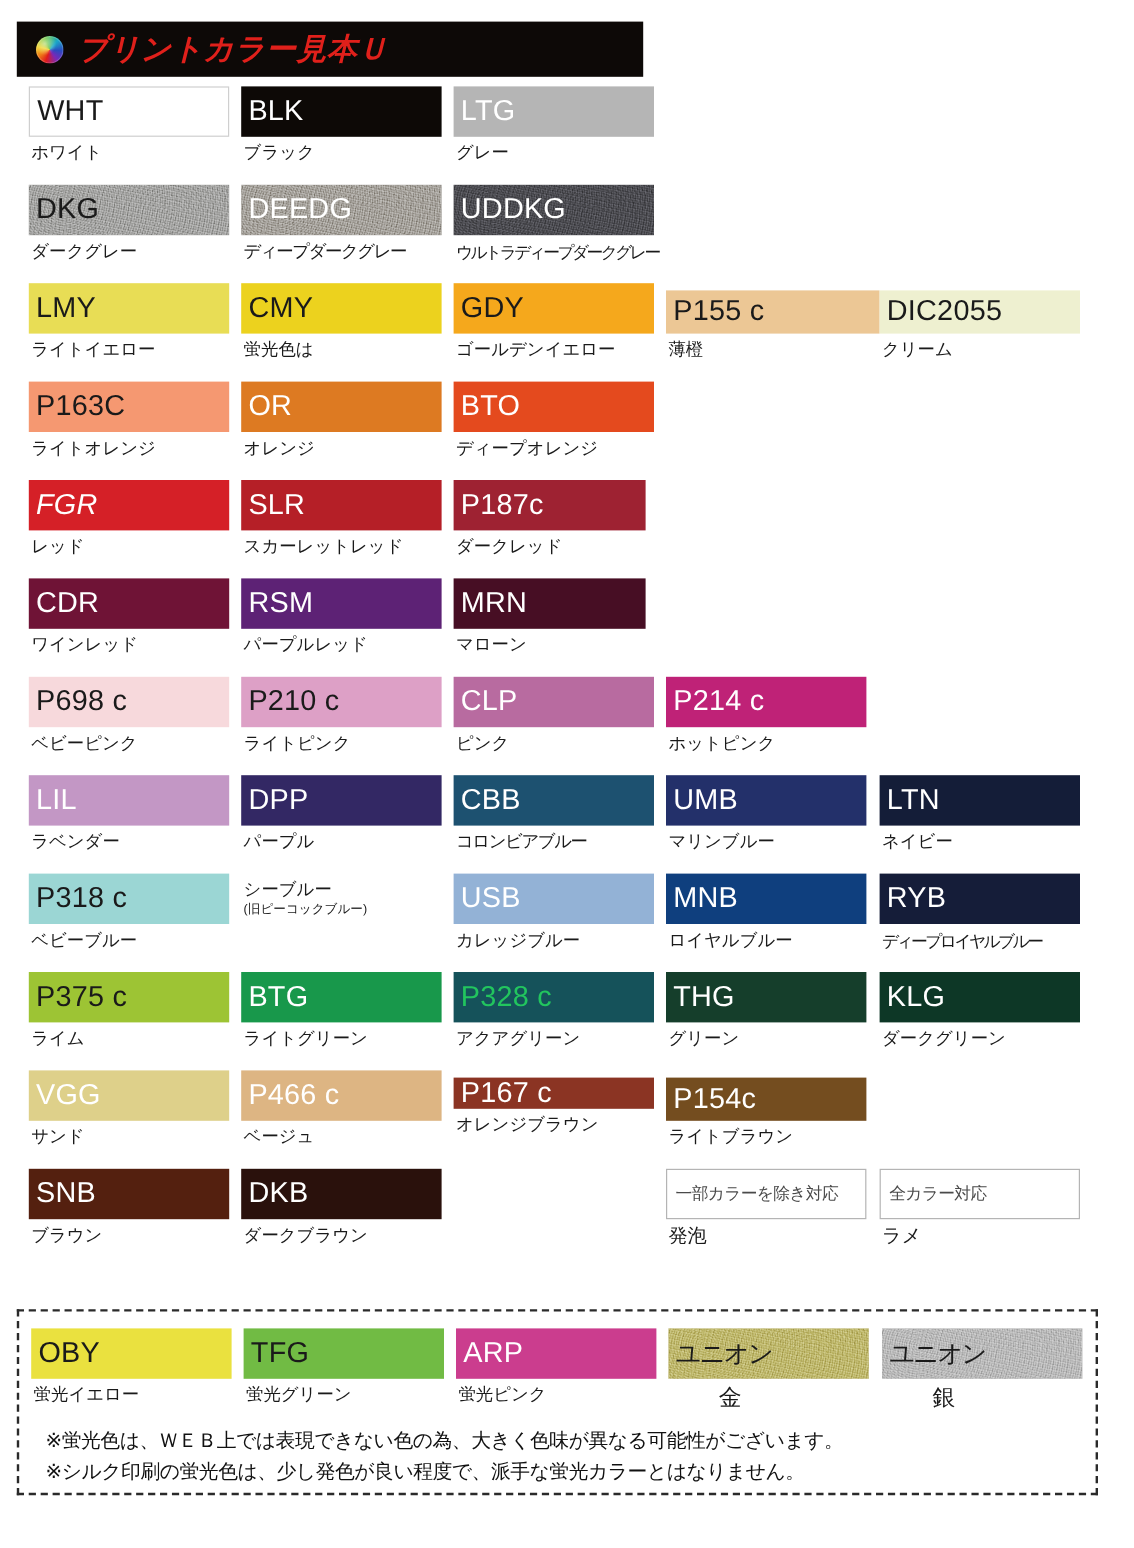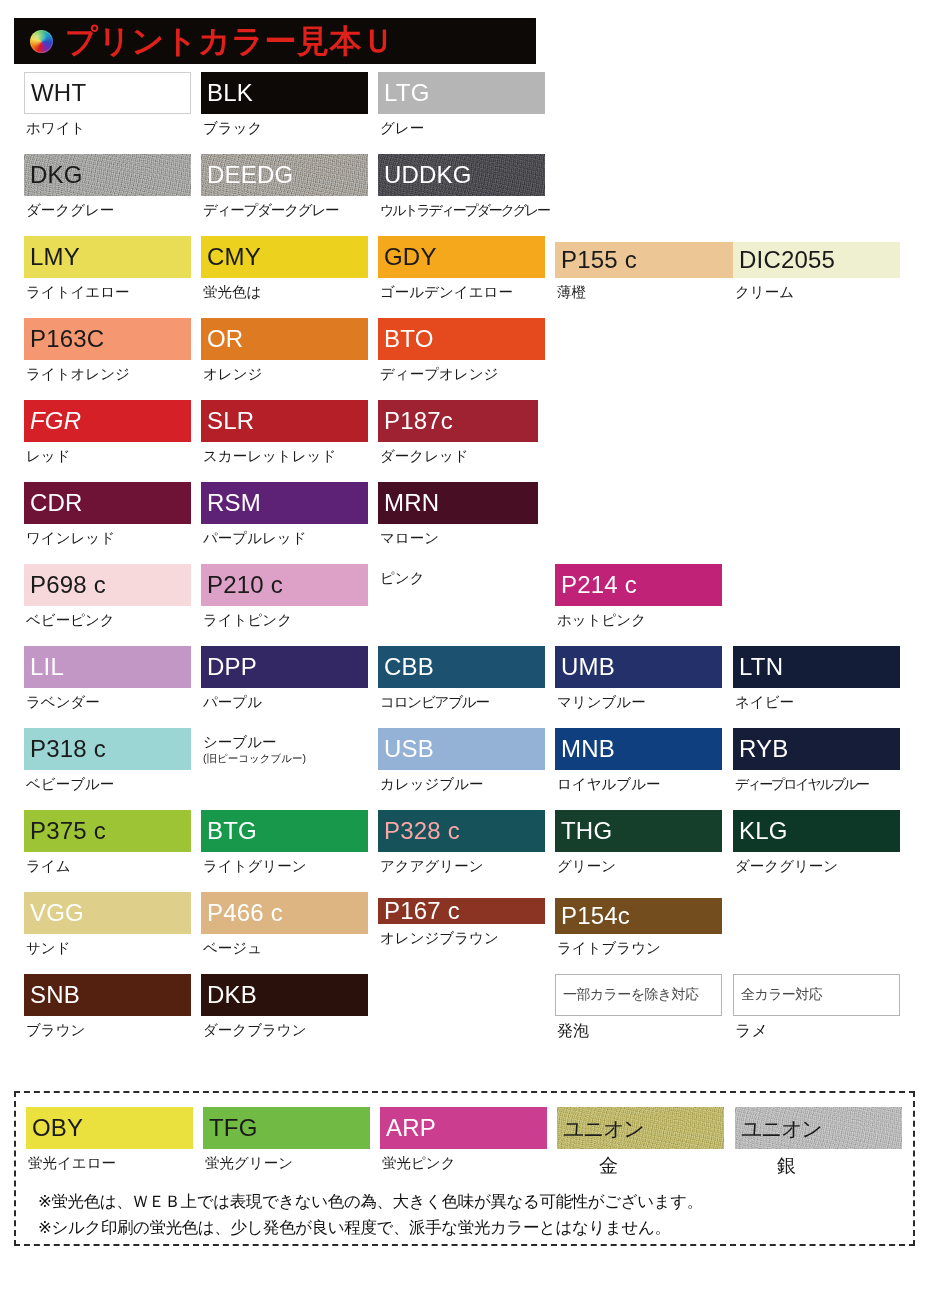--- a/index.html
+++ b/index.html
@@ -18,22 +18,22 @@
   #rainbow-icon{
     width:23px;height:23px;border-radius:50%;flex:0 0 auto;
     background:
       radial-gradient(circle at 32% 28%, rgba(255,255,255,.55) 0%, rgba(255,255,255,0) 42%),
       conic-gradient(from 200deg,
         #e01b1b 0deg,#ef7d17 42deg,#efd113 85deg,#57bf2a 140deg,
         #1aa7c8 200deg,#2b49c0 255deg,#7a28b8 305deg,#e01b1b 360deg);
     box-shadow:0 0 0 1px rgba(255,255,255,.18) inset;
   }
   #header-title{
-    margin-left:12px;color:#e0201b;font-size:32px;font-weight:700;letter-spacing:.5px;
-    line-height:1;white-space:nowrap;
+    margin-left:12px;color:#e0201b;font-size:25px;font-weight:700;letter-spacing:.5px;
+    line-height:1;white-space:nowrap;font-style:italic;
   }
 
   
   #grid{position:absolute;left:0;top:72px;width:945px;}
   .row{position:relative;height:82px;}
   .cell{
     position:absolute;top:0;width:167px;
   }
   .sw{
     height:42px;box-sizing:border-box;position:relative;overflow:hidden;
@@ -232,20 +232,23 @@
         </div>
         <div class="cap">ベビーピンク</div>
       </div>
       <div class="cell" style="left: 201px; width: 167px;">
         <div class="sw" style="background: rgb(221, 160, 198); width: 167px;">
           <div class="code" style="color: rgb(26, 26, 26);">P210 c</div>
         </div>
         <div class="cap">ライトピンク</div>
       </div>
       <div class="cell" style="left: 378px; width: 167px;">
+        <div class="sw" style="background: rgb(184, 107, 160); width: 167px;">
+          <div class="code" style="color: rgb(255, 255, 255);">CLP</div>
+        </div>
         <div class="cap">ピンク</div>
       </div>
       <div class="cell" style="left: 555px; width: 167px;">
         <div class="sw" style="background: rgb(191, 34, 119); width: 167px;">
           <div class="code" style="color: rgb(255, 255, 255);">P214 c</div>
         </div>
         <div class="cap">ホットピンク</div>
       </div>
     </div>
     <div class="row">
@@ -317,21 +320,21 @@
         <div class="cap">ライム</div>
       </div>
       <div class="cell" style="left: 201px; width: 167px;">
         <div class="sw" style="background: rgb(24, 152, 75); width: 167px;">
           <div class="code" style="color: rgb(255, 255, 255);">BTG</div>
         </div>
         <div class="cap">ライトグリーン</div>
       </div>
       <div class="cell" style="left: 378px; width: 167px;">
         <div class="sw" style="background: rgb(21, 82, 90); width: 167px;">
-          <div class="code" style="color: #fca5a5;">P328 c</div>
+          <div class="code" style="color: #22c55e;">P328 c</div>
         </div>
         <div class="cap">アクアグリーン</div>
       </div>
       <div class="cell" style="left: 555px; width: 167px;">
         <div class="sw" style="background: rgb(21, 62, 43); width: 167px;">
           <div class="code" style="color: rgb(255, 255, 255);">THG</div>
         </div>
         <div class="cap">グリーン</div>
       </div>
       <div class="cell" style="left: 733px; width: 167px;">

